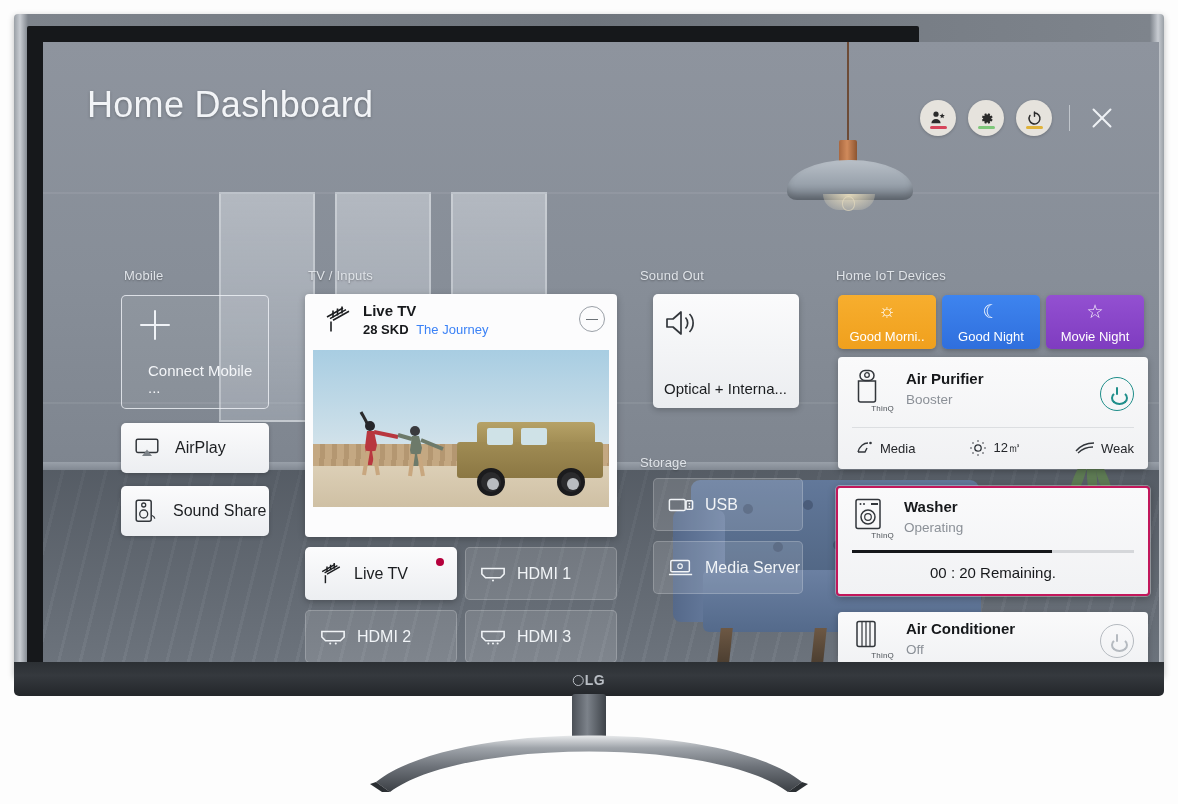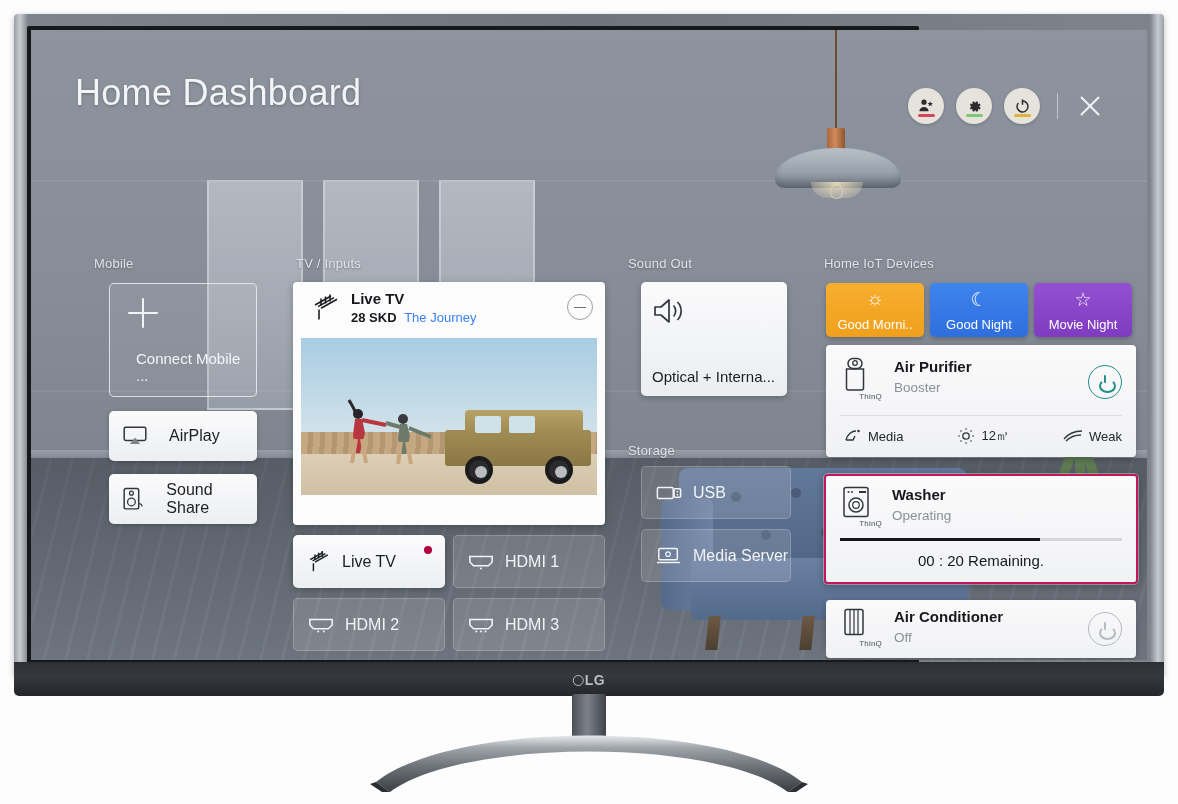--- a/index.html
+++ b/index.html
@@ -19,21 +19,21 @@
     position: absolute; left: 14px; top: 14px; width: 1150px; height: 662px;
     background: linear-gradient(90deg,#9aa0a6 0%, #c8ccd2 6px, #7e848c 14px,
                                 #6f757d 50%, #7e848c 1136px, #c8ccd2 1144px, #9aa0a6 100%);
     border-radius: 4px 4px 2px 2px;
     box-shadow: 0 2px 6px rgba(0,0,0,.25);
   }
   #tv-inner-bezel {
     position: absolute; left: 13px; top: 12px; width: 892px; height: 638px;
     background: #16181b;
     border-radius: 2px;
-    padding: 4px;
+    padding: 16px;
   }
   #screen {
     position: relative; width: 1116px; height: 630px;
     overflow: hidden; background: #8a9099;
   }
   #tv-chin {
     position: absolute; left: 14px; top: 662px; width: 1150px; height: 34px;
     background: linear-gradient(180deg,#2c3034 0%, #35393e 40%, #23262a 100%);
     border-radius: 0 0 5px 5px;
   }
@@ -192,21 +192,21 @@
   }
   #connect-mobile .plus:before { left:0; top:14px; width:30px; height:2.4px; }
   #connect-mobile .plus:after  { left:14px; top:0; width:2.4px; height:30px; }
   #connect-mobile .cm-label {
     position:absolute; left:26px; bottom:12px; font-size:15px; color:#f3f5f8;
   }
   .white-pill {
     position:absolute; border-radius:5px;
     background: linear-gradient(180deg,#fbfbfc,#eceef1);
     box-shadow: 0 1px 4px rgba(0,0,0,.22);
-    display:flex; align-items:center; padding-left:14px; gap:22px;
+    display:flex; align-items:center; padding-left:14px; gap:16px;
   }
   .white-pill .pill-text { font-size:16px; color:#1d1f22; }
 
   
   #livetv-card {
     position:absolute; left:262px; top:252px; width:312px; height:243px;
     background:#fcfcfd; border-radius:4px;
     box-shadow:0 2px 7px rgba(0,0,0,.25);
   }
   #livetv-head { position:absolute; left:0; top:0; width:100%; height:53px; }
@@ -404,21 +404,21 @@
               <svg width="17" height="17" viewBox="0 0 20 20">
                 <path d="M10 3.6a6.4 6.4 0 1 1-5.3 2.8" fill="none" stroke="#2b2b2b" stroke-width="1.7" stroke-linecap="round"></path>
                 <path d="M10 2.3v5" stroke="#2b2b2b" stroke-width="1.7" stroke-linecap="round"></path>
               </svg>
               <span class="ul" style="background:#e0b33a"></span>
             </div>
             <div class="divider-v"></div>
             <div id="close-btn"></div>
           </div>
 
-          <div class="col-label" style="left:63px; top:226px">Mobile</div>
+          <div class="col-label" style="left:81px; top:226px">Mobile</div>
 
           <div id="connect-mobile">
             <div class="plus"></div>
             <div class="cm-label">Connect Mobile ...</div>
           </div>
 
           <div class="white-pill" style="left:78px; top:381px; width:148px; height:50px;">
             <svg width="24" height="20" viewBox="0 0 24 20">
               <rect x="1.2" y="1.2" width="21.6" height="13.2" rx="1.6" fill="none" stroke="#32363b" stroke-width="1.5"></rect>
               <path d="M12 11.5l5 6.5H7z" fill="#7c8288"></path>

